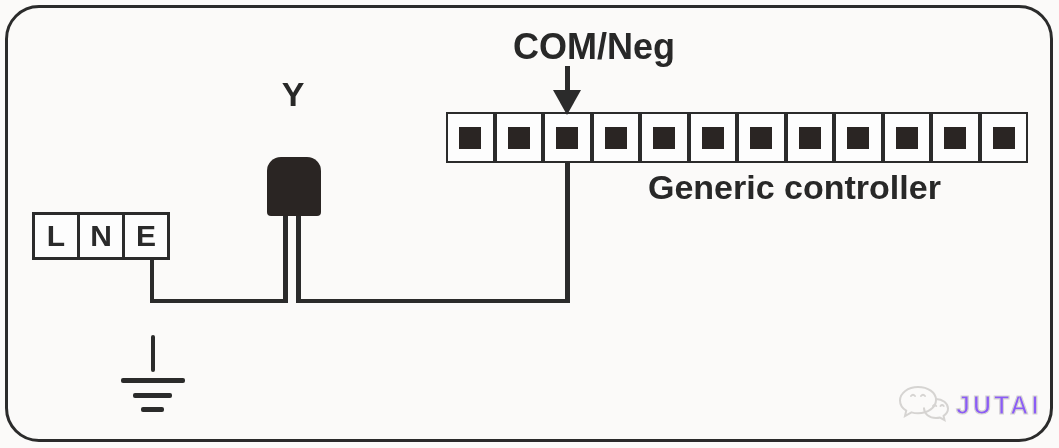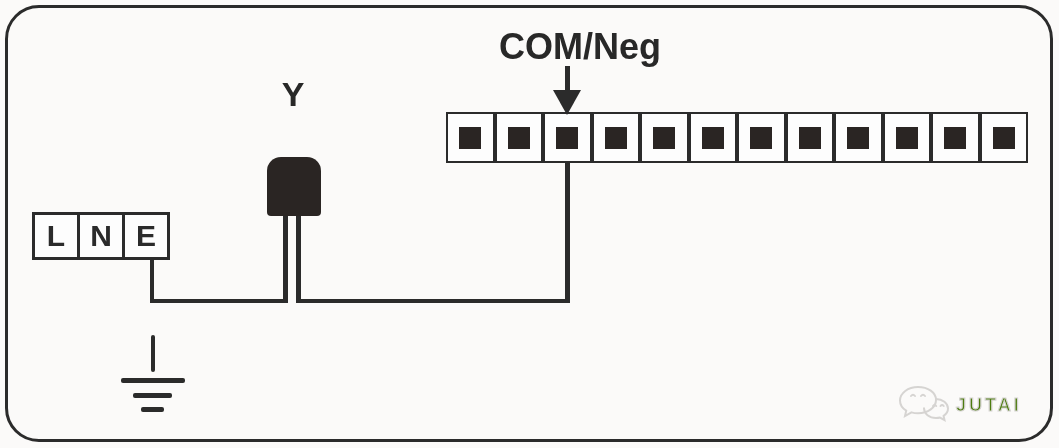--- a/index.html
+++ b/index.html
@@ -30,21 +30,21 @@
     box-sizing:border-box;
     background:transparent;
   }
   .label{
     position:absolute;
     color:#282828;
     font-weight:bold;
     white-space:nowrap;
   }
   .com-neg{
-    left:460px; top:26px; width:240px;
+    left:474px; top:26px; width:240px;
     font-size:36px; text-align:center;
     letter-spacing:0px;
   }
   .cap-label{
     left:193px; top:76px; width:200px;
     font-size:34px; line-height:37px; text-align:center;
   }
   .controller{
     left:648px; top:168px;
     font-size:34px;
@@ -127,24 +127,24 @@
   }
   
   .watermark{
     position:absolute;
     left:896px; top:384px;
     display:flex;
     align-items:center;
     z-index:1;
   }
   .wm-text{
-    font-size:18px;
+    font-size:25px;
     font-weight:bold;
     letter-spacing:3px;
-    color:#4d7c0f;
+    color:#8b5cf6;
     -webkit-text-stroke:1.2px var(--wm);
     margin-left:4px;
   }
 </style>
 </head>
 <body>
 
 <div class="canvas">
 
   <div class="frame"></div>
@@ -184,20 +184,21 @@
       <div class="tcell">
         <div class="tsquare"></div>
       </div>
       <div class="tcell">
         <div class="tsquare"></div>
       </div>
       <div class="tcell">
         <div class="tsquare"></div>
       </div>
     </div>
+  <div class="label controller">Generic controller</div>
 
   <div class="label cap-label">
     <div>Y</div>
   </div>
   <div class="capacitor-body"></div>
   <div class="wire" style="left:283px;top:214px;width:5px;height:89px;"></div>
   <div class="wire" style="left:296px;top:214px;width:5px;height:89px;"></div>
 
   <div class="lne-block">
       <div class="lne-cell">L</div>

